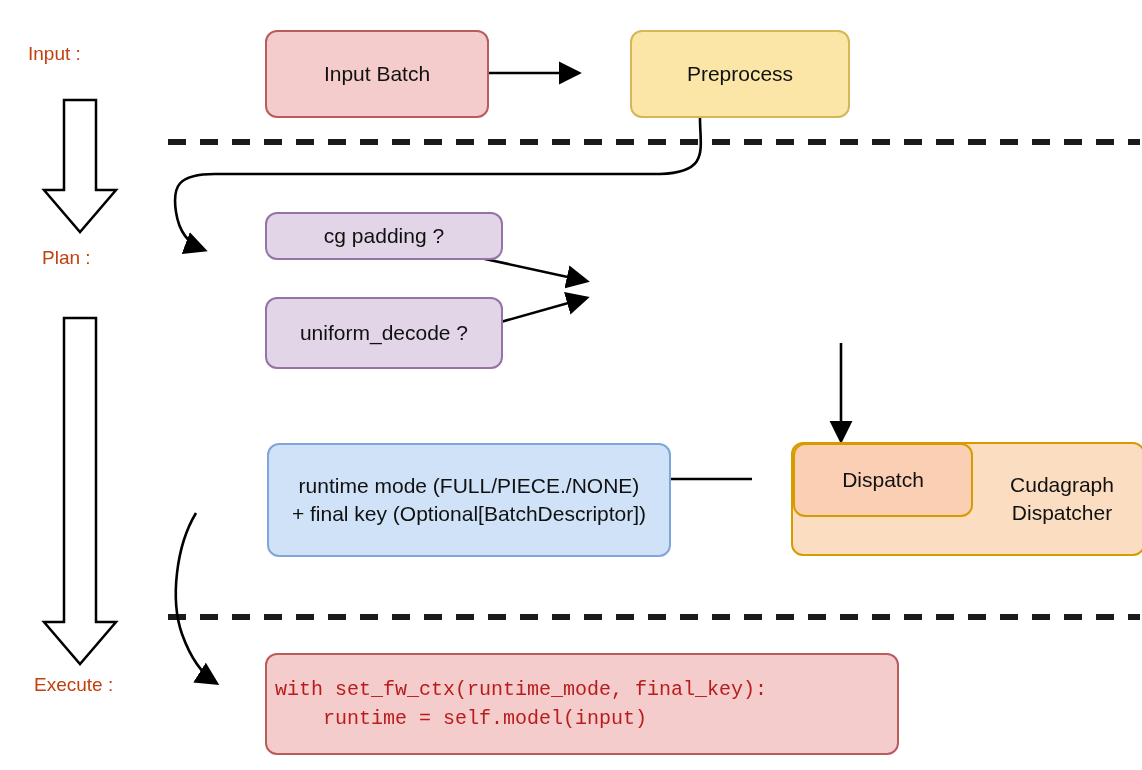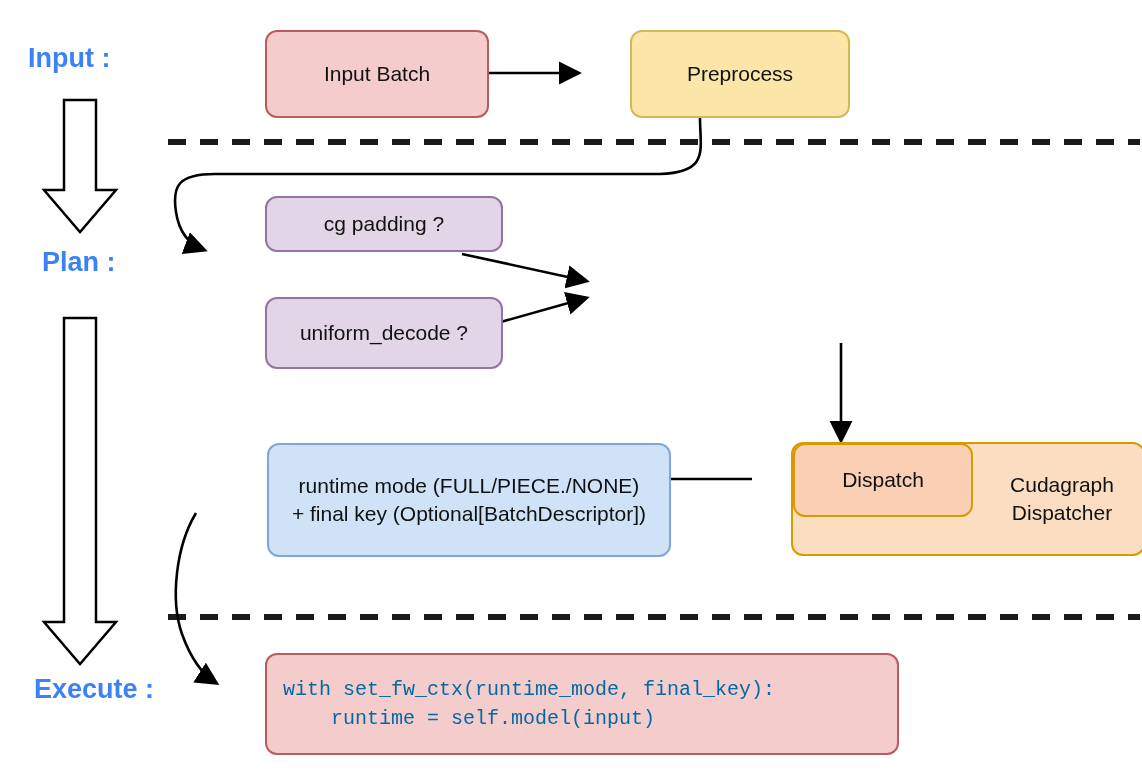--- a/index.html
+++ b/index.html
@@ -11,23 +11,23 @@
     position: relative;
     width: 1142px;
     height: 770px;
     background: #ffffff;
     font-family: "Liberation Sans", sans-serif;
     overflow: hidden;
   }
   .stage-label {
     position: absolute;
     font-family: "Liberation Sans", sans-serif;
-    font-weight: bold;
-    font-size: 27px;
-    color: #3b82f6;
+    font-weight: normal;
+    font-size: 19px;
+    color: #c2410c;
     white-space: nowrap;
     letter-spacing: 0px;
   }
   .node {
     position: absolute;
     box-sizing: border-box;
     border-radius: 12px;
     border-width: 2px;
     border-style: solid;
     display: flex;
@@ -47,23 +47,23 @@
   .node.green  { background: #d5e8d4; border-color: #82b366; }
   .node.blue   { background: #cfe2f7; border-color: #7ea6d9; }
   .node.orange-outer { background: #fbddc1; border-color: #d79b00; }
   .node.orange-inner { background: #fbcfb4; border-color: #d79b00; }
   .node.code {
     font-family: "Liberation Mono", monospace;
     font-size: 20px;
     white-space: pre;
     justify-content: flex-start;
     text-align: left;
-    color: #0369a1;
+    color: #b91c1c;
     line-height: 1.45;
-    padding-left: 16px;
+    padding-left: 8px;
   }
   #svg-layer {
     position: absolute;
     left: 0; top: 0;
     width: 1142px; height: 770px;
     pointer-events: none;
   }
 </style>
 </head>
 <body>
@@ -104,21 +104,21 @@
   <div class="stage-label" style="left:10px; top:674px;margin-left:24px;">Execute :</div>
 
   <div class="node pink" style="left:224px; top:30px; width:224px; height:88px;">
     <span>Input Batch</span>
   </div>
 
   <div class="node yellow" style="left:589px; top:30px; width:220px; height:88px;">
     <span>Preprocess</span>
   </div>
 
-  <div class="node purple" style="left:224px; top:196px; width:238px; height:56px;text-align:center;">
+  <div class="node purple" style="left:224px; top:212px; width:238px; height:48px;text-align:center;">
     <span>cg padding ?</span>
   </div>
 
   <div class="node purple" style="left:224px; top:297px; width:238px; height:72px;">
     <span>uniform_decode ?</span>
   </div>
 
 
   <div class="node orange-outer" style="left:750px; top:442px; width:354px; height:114px; flex-direction:column; justify-content:center; padding-left:198px;">
     <span>Cudagraph</span>

